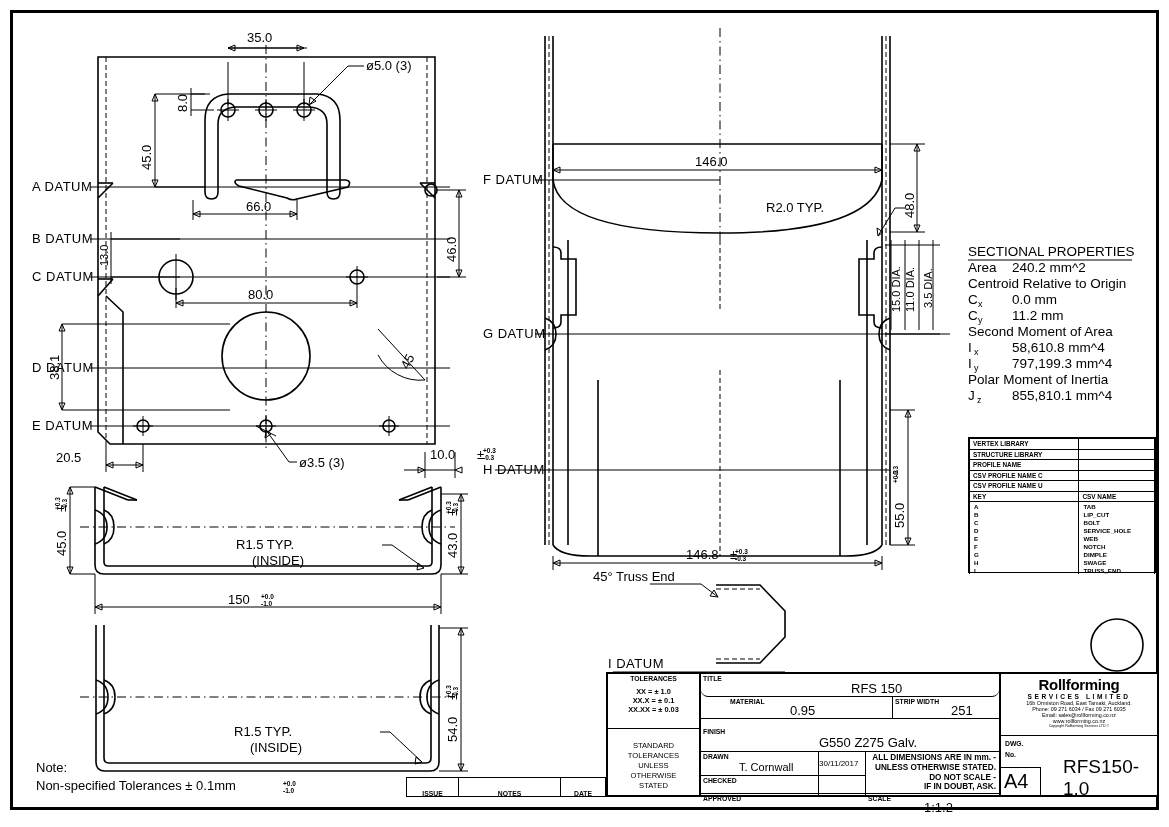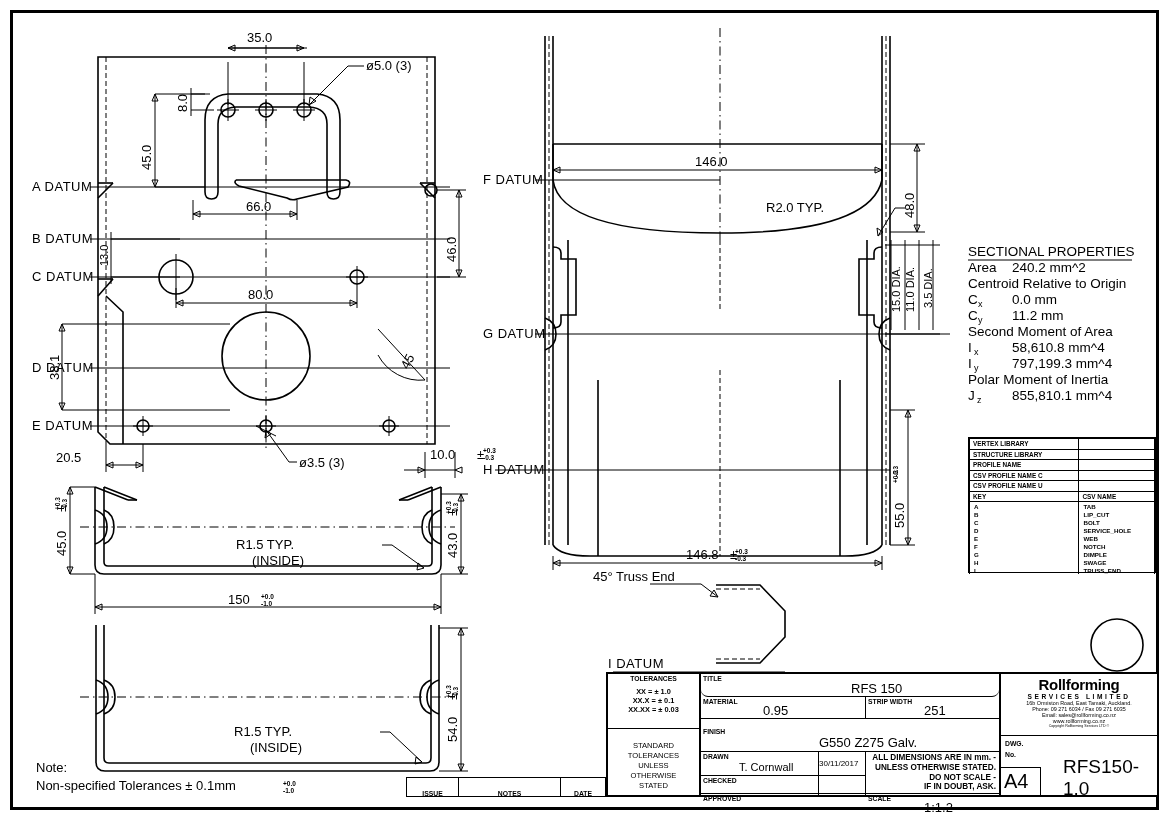--- a/index.html
+++ b/index.html
@@ -505,21 +505,21 @@
       </div>
     </div>
 
     <div style="width:300px;border-right:2px solid #000;box-sizing:border-box;display:flex;flex-direction:column;">
 
       <div style="height:23px;border-bottom:1.5px solid #000;box-sizing:border-box;position:relative;border-radius:7px;">
         <span class="tb" style="position:absolute;left:2px;top:1px;">TITLE</span>
         <span class="tbv" style="position:absolute;left:150px;top:7px;">RFS 150</span>
       </div>
 
-      <div style="height:22px;border-bottom:1.5px solid #000;box-sizing:border-box;display:flex;">
+      <div style="height:22px;border-bottom:1.5px solid #000;box-sizing:border-box;display:flex;padding-left:27px;">
         <div style="width:165px;border-right:1.5px solid #000;box-sizing:border-box;position:relative;">
           <span class="tb" style="position:absolute;left:2px;top:1px;">MATERIAL</span>
           <span class="tbv" style="position:absolute;left:62px;top:6px;">0.95</span>
         </div>
         <div style="flex:1;position:relative;">
           <span class="tb" style="position:absolute;left:2px;top:1px;">STRIP WIDTH</span>
           <span class="tbv" style="position:absolute;left:58px;top:6px;">251</span>
         </div>
       </div>
 

